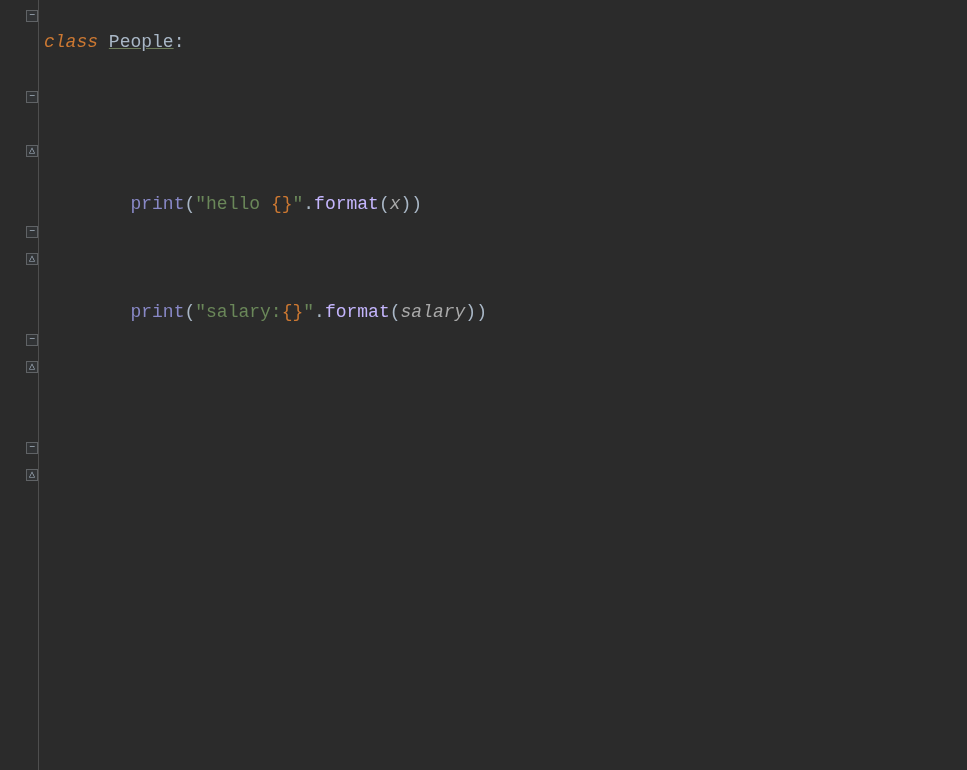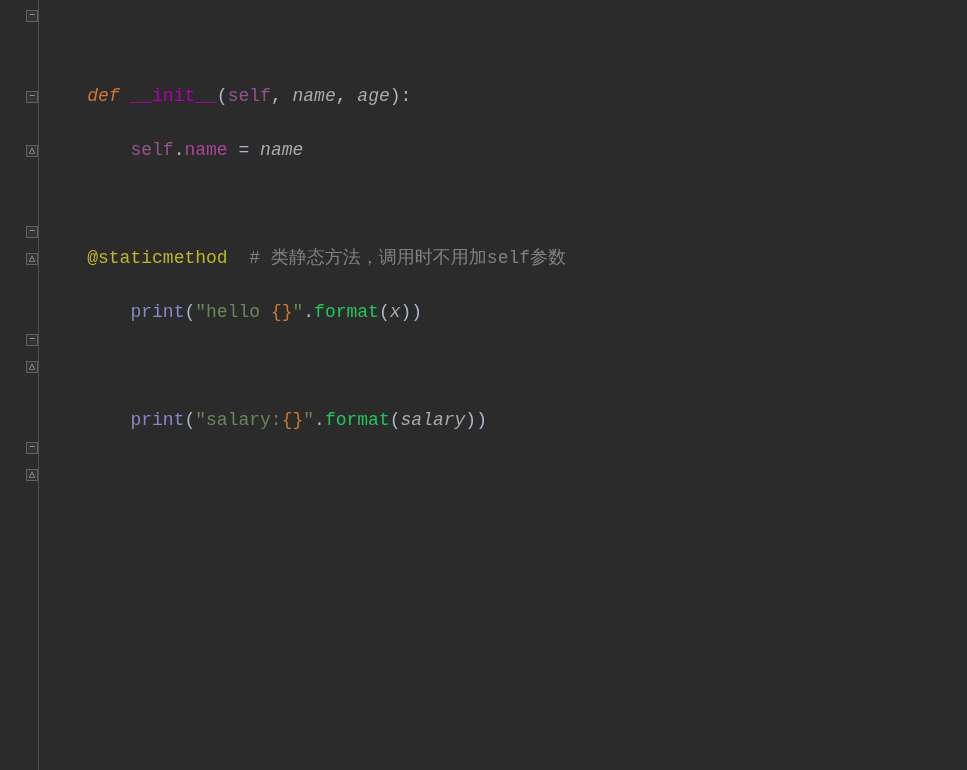--- a/index.html
+++ b/index.html
@@ -69,21 +69,21 @@
   .magic { color: #b200b2; }
   .param { color: #a9a9a9; font-style: italic; }
   .self { color: #94558d; }
   .attr { color: #aa4493; }
   .num { color: #6897bb; }
   .str { color: #6a8759; }
   .dec { color: #bbb529; }
   .cmt { color: #808080; }
   .op { color: #a9b7c6; }
   .builtin { color: #8888c6; }
-  .call { color: #22c55e; }
+  .call { color: #c4b5fd; }
   .fmt { color: #cc7832; }
 </style>
 </head>
 <body>
 
 <div class="editor">
   <div class="gutter">
     <div class="gutter-line">
         <span class="fold-icon">−</span>
       </div>
@@ -125,25 +125,23 @@
     <div class="gutter-line"></div>
     <div class="gutter-line"></div>
     <div class="gutter-line"></div>
     <div class="gutter-line"></div>
     <div class="gutter-line"></div>
     <div class="gutter-line"></div>
     <div class="vline"></div>
   </div>
 
   <div class="code">
+<div class="line"><span class="kw">class</span> <span class="cls">People</span><span class="op">:</span></div>
 <div class="line"> </div>
-<div class="line">    <span class="kw">def</span> <span class="magic">__init__</span><span class="op">(</span><span class="self">self</span><span class="op">,</span> <span class="param">name</span><span class="op">,</span> <span class="param">age</span><span class="op">)</span><span class="op">:</span></div>
-<div class="line">        <span class="self">self</span><span class="op">.</span><span class="attr">name</span> <span class="op">=</span> <span class="param">name</span></div>
 <div class="line"> </div>
-<div class="line">    <span class="dec">@staticmethod</span>  <span class="cmt"># 类静态方法，调用时不用加self参数</span></div>
 <div class="line">        <span class="builtin">print</span><span class="op">(</span><span class="str">"hello </span><span class="fmt">{}</span><span class="str">"</span><span class="op">.</span><span class="call">format</span><span class="op">(</span><span class="param">x</span><span class="op">)</span><span class="op">)</span></div>
 <div class="line"> </div>
 <div class="line">        <span class="builtin">print</span><span class="op">(</span><span class="str">"salary:</span><span class="fmt">{}</span><span class="str">"</span><span class="op">.</span><span class="call">format</span><span class="op">(</span><span class="param">salary</span><span class="op">)</span><span class="op">)</span></div>
 
 
 
 
 
 
 

